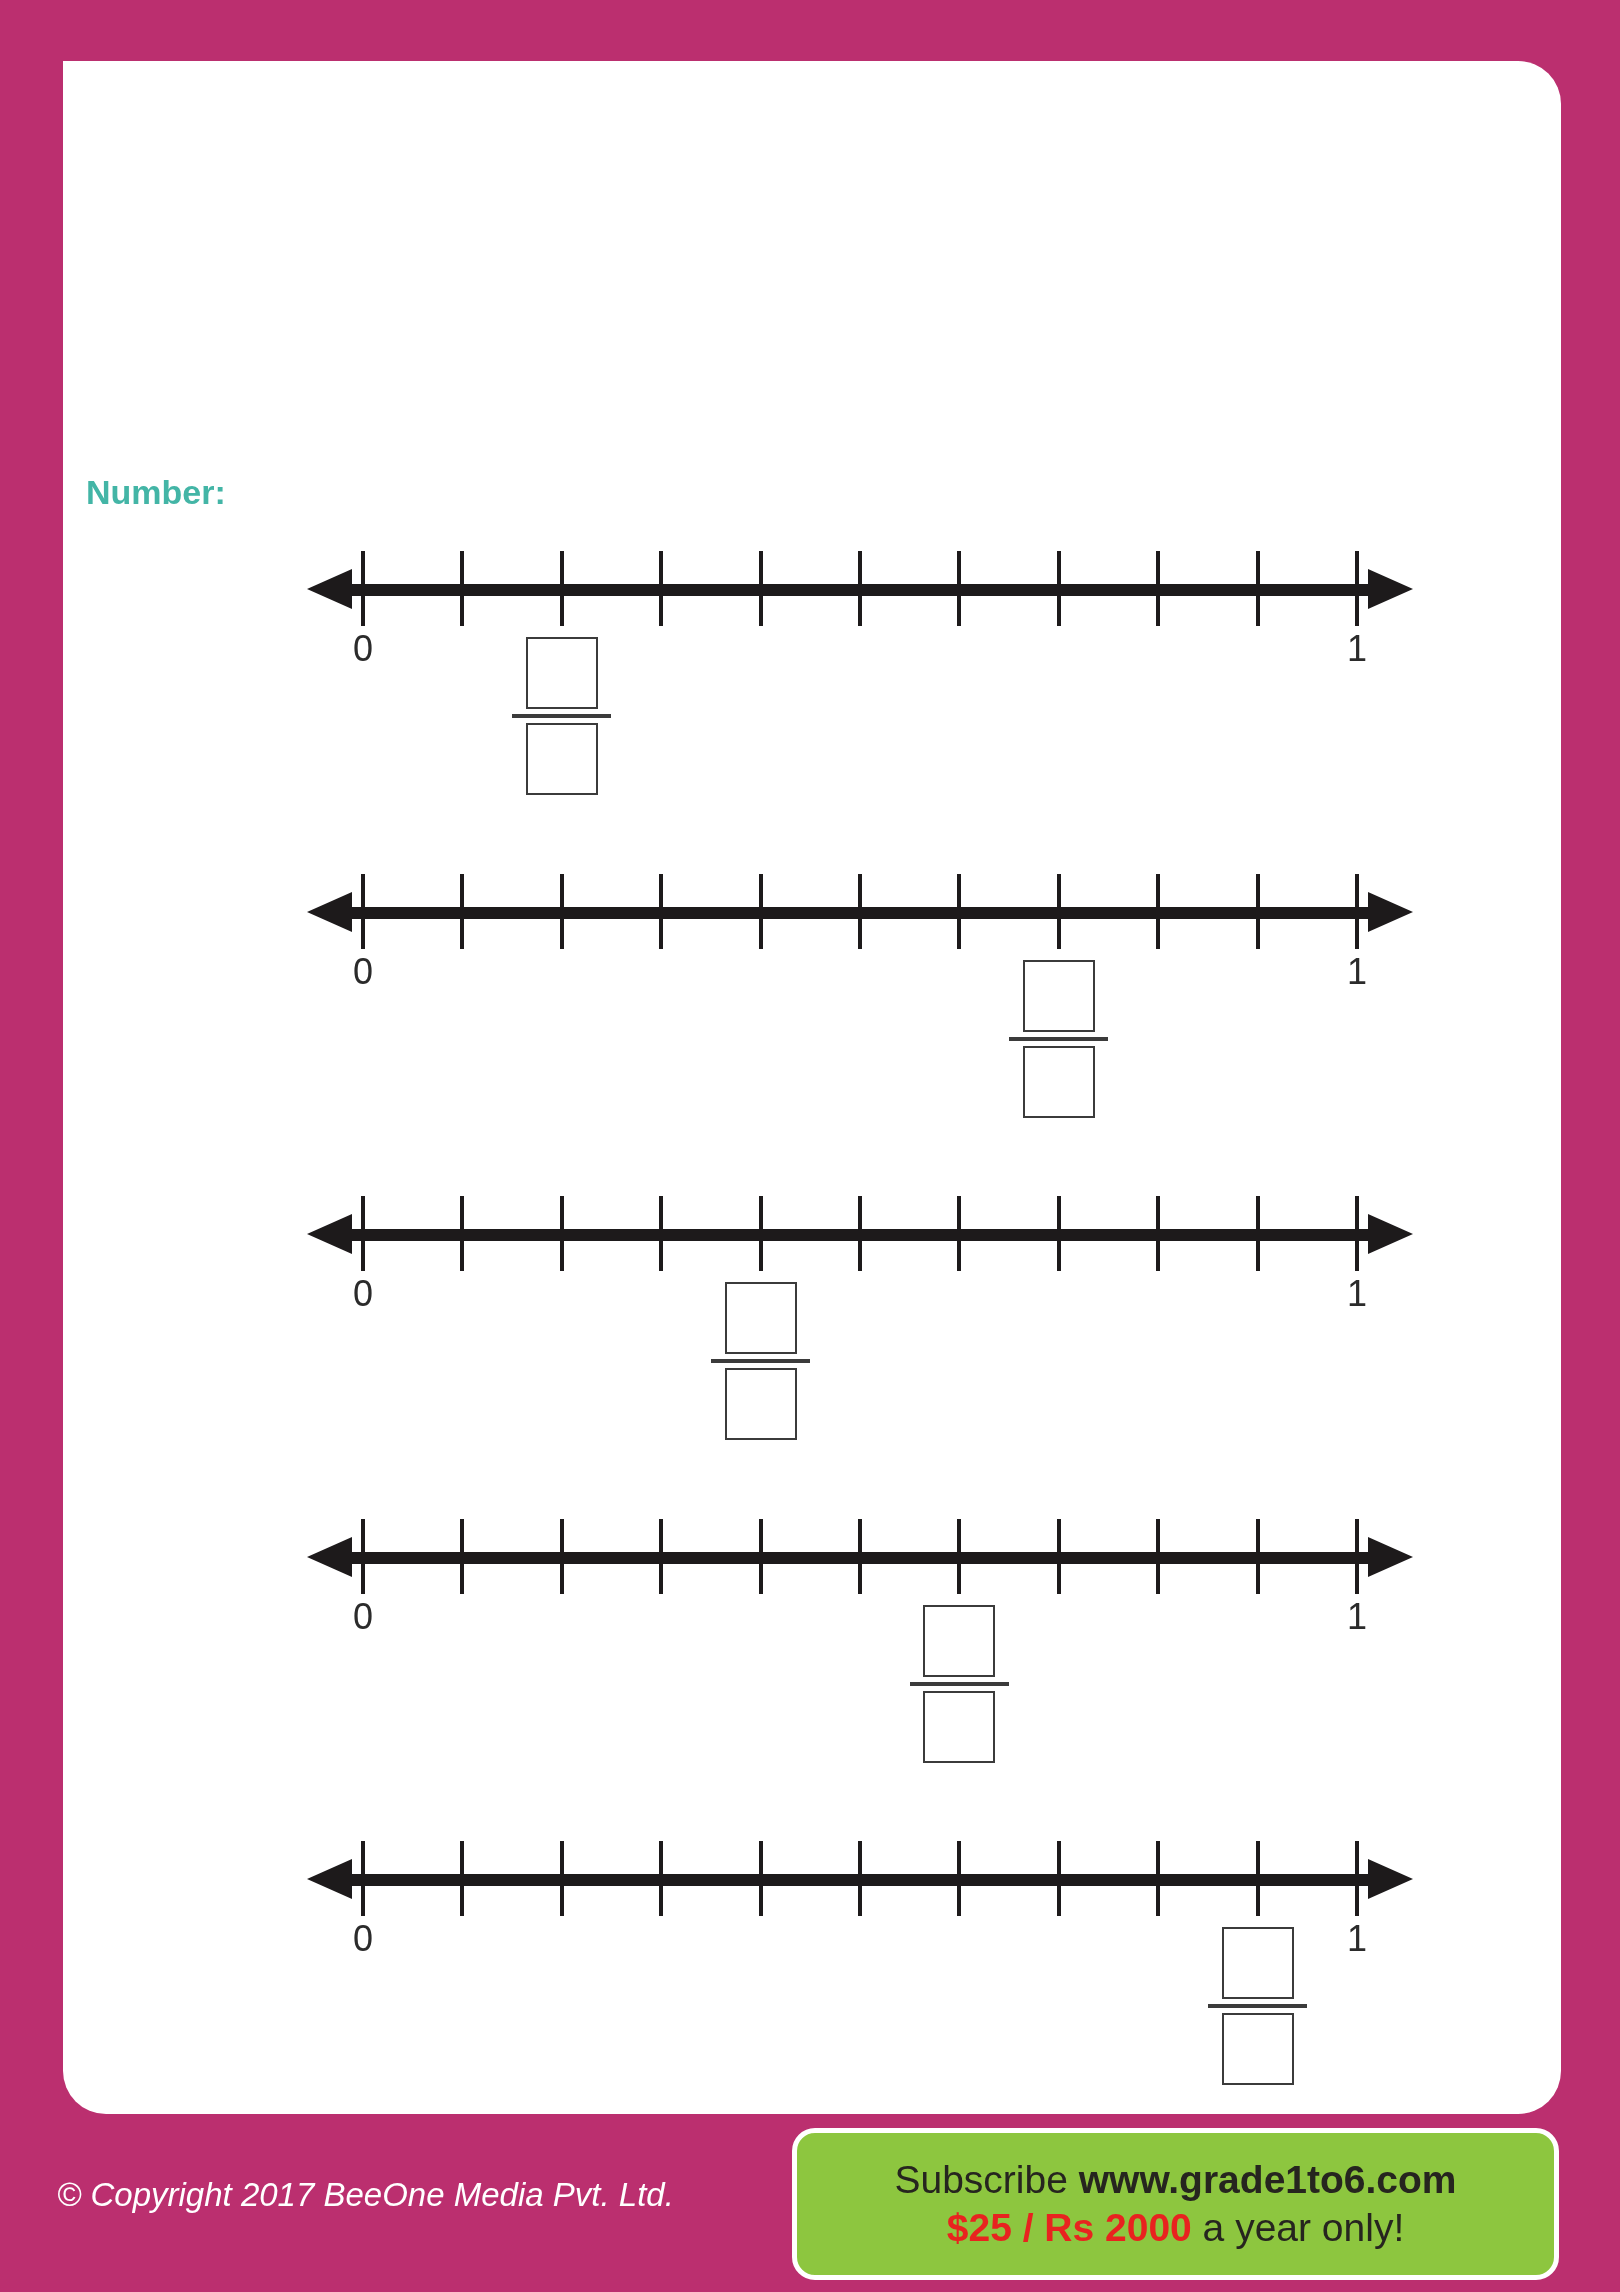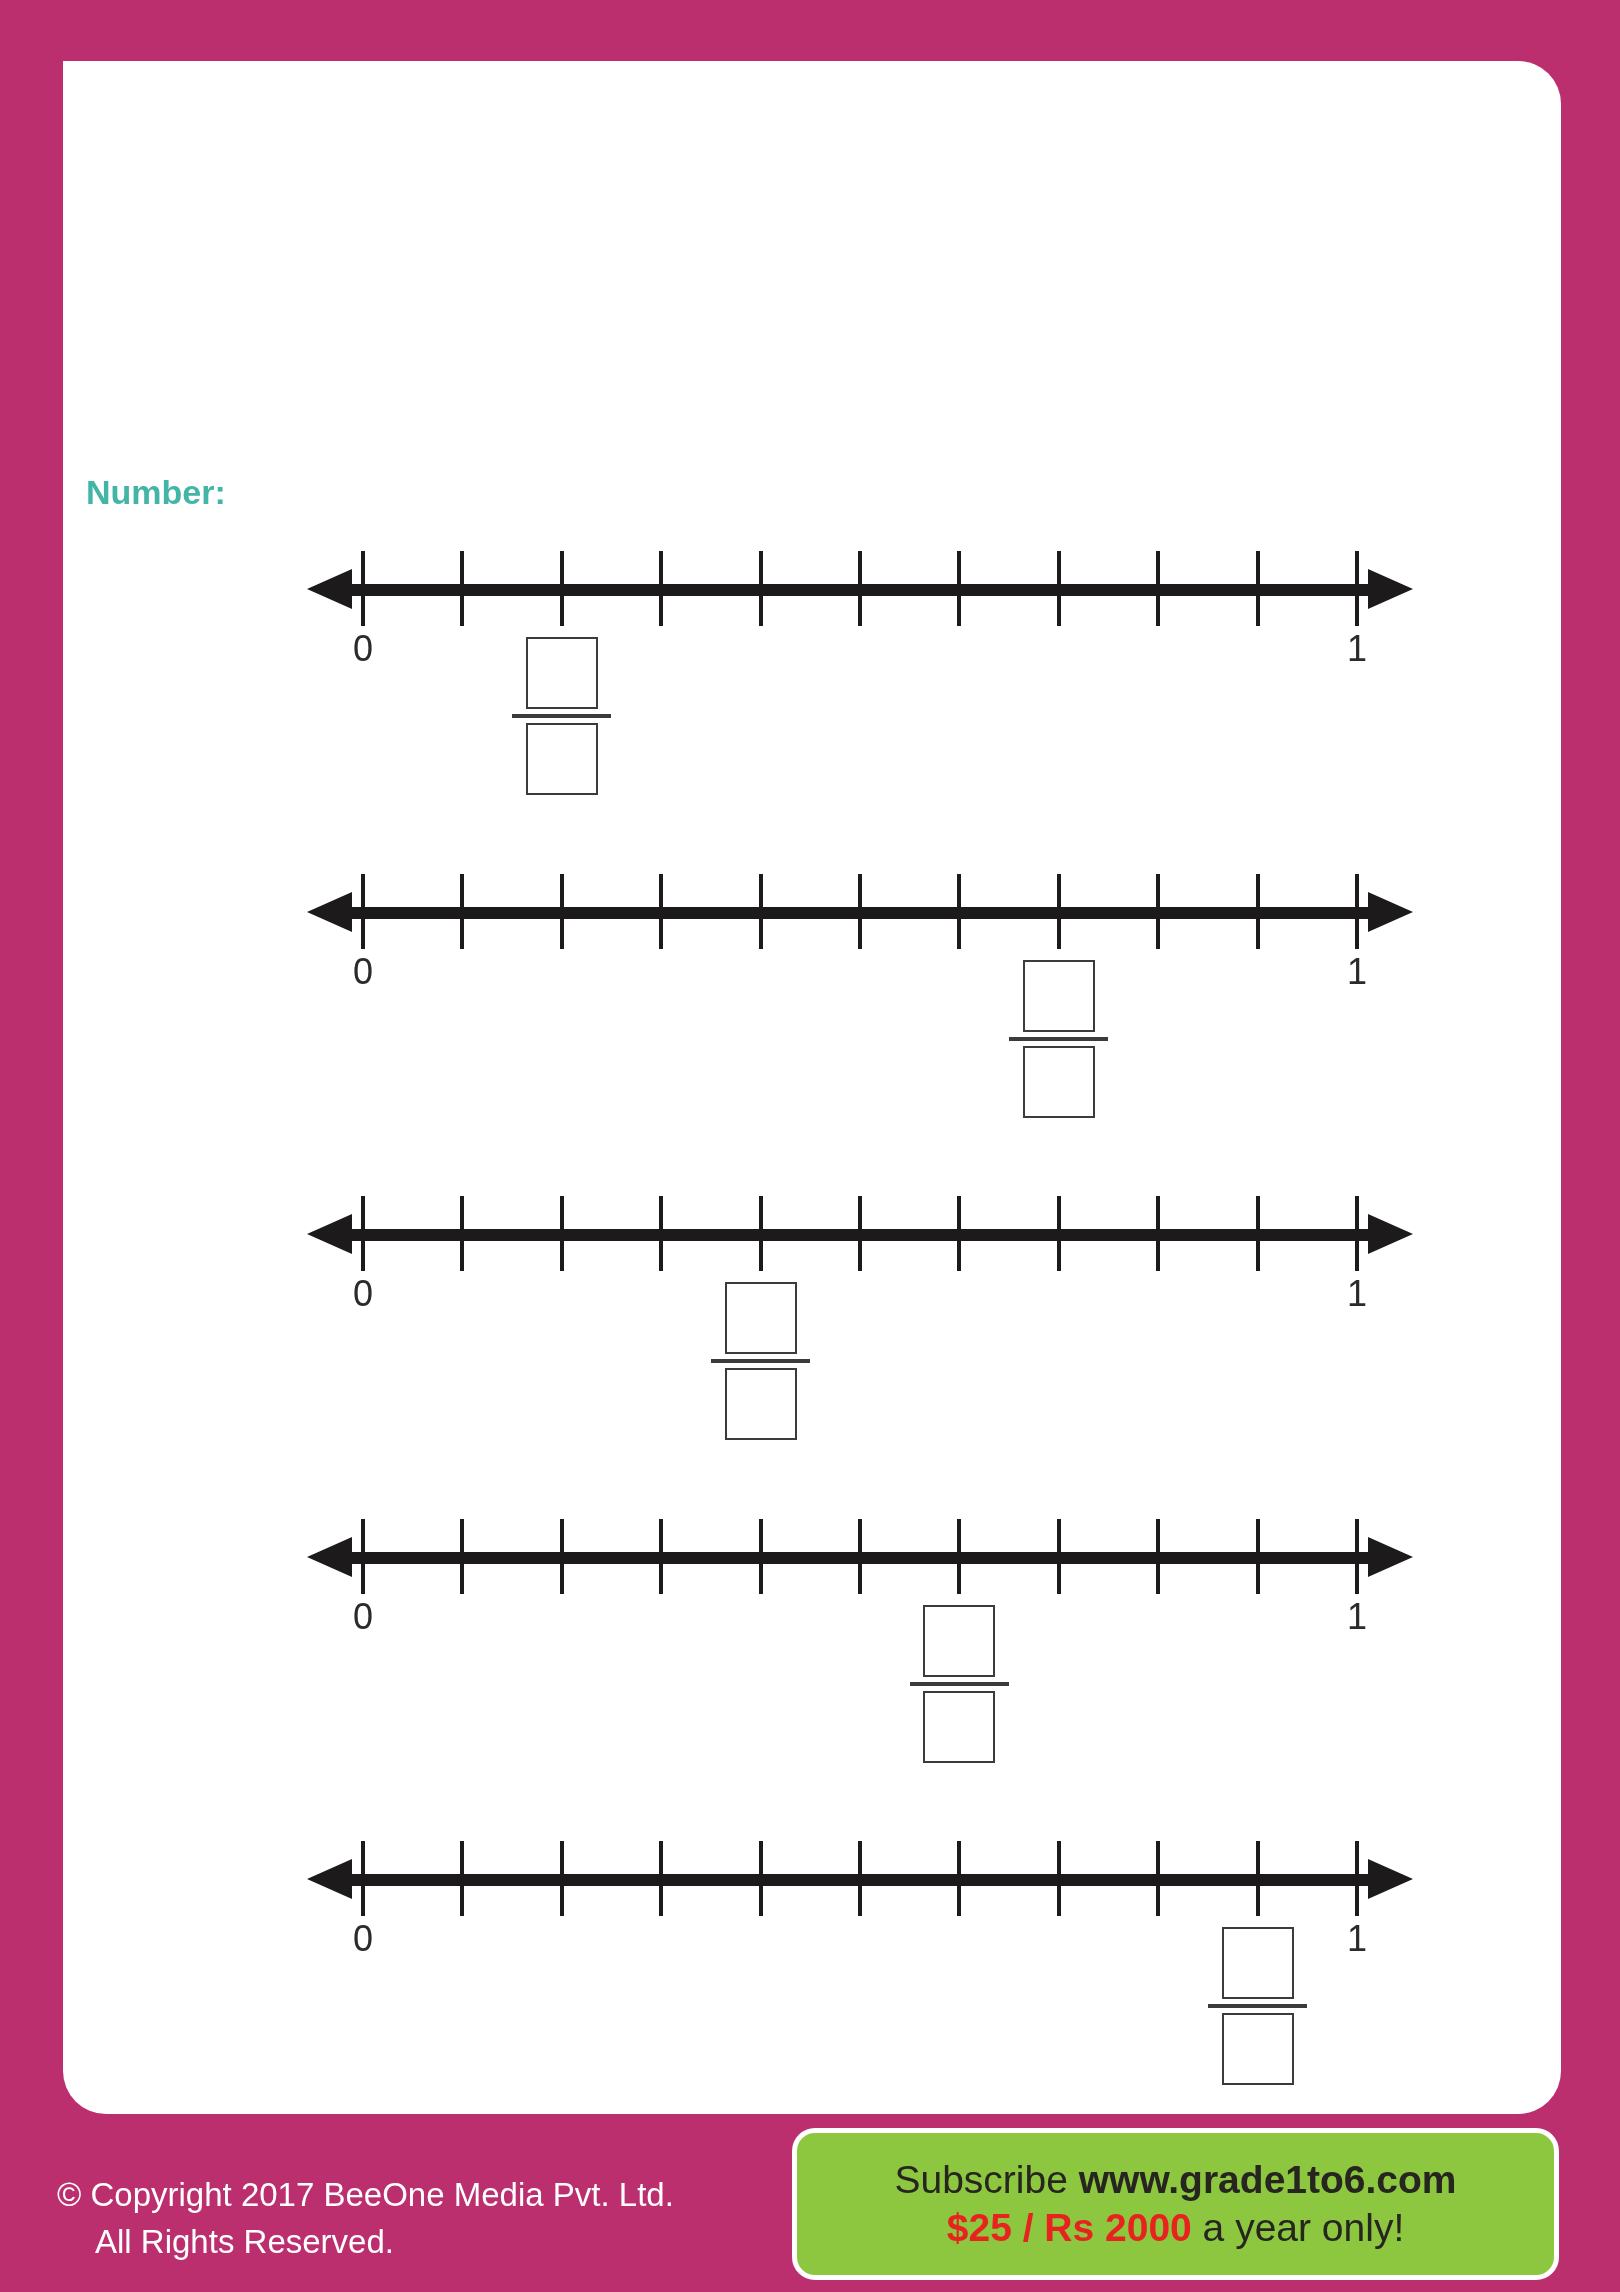--- a/index.html
+++ b/index.html
@@ -60,21 +60,21 @@
     color:#2b2b2b;font-size:36px;
   }
   .frac-box{
     position:absolute;width:72px;height:72px;background:#fff;
     border:2.7px solid #3b3b3b;
   }
   .frac-bar{position:absolute;width:99px;height:3.6px;background:#3b3b3b;}
   
   .copyright{
     position:absolute;left:57px;top:2171px;
-    color:#ffffff;font-size:33px;line-height:47px;
+    color:#ffffff;font-size:33px;line-height:47px;font-style:italic;
   }
   .copyright .line2{padding-left:38px;}
   .subscribe-box{
     position:absolute;left:792px;top:2128px;width:767px;height:152px;
     background:var(--green);
     border:5.4px solid #ffffff;border-radius:23px;
     display:flex;flex-direction:column;align-items:center;justify-content:center;
     color:#26251f;font-size:39px;line-height:48px;text-align:center;
   }
   .subscribe-box b{font-weight:bold;}
@@ -195,21 +195,20 @@
         <div class="nl-label" style="left: 327px;">0</div>
         <div class="nl-label" style="left: 1321px;">1</div>
         <div class="frac-box" style="left: 1222px; top: 100px;"></div>
         <div class="frac-bar" style="left: 1208px; top: 177px;"></div>
         <div class="frac-box" style="left: 1222px; top: 186px;"></div>
       </div>
     </div>
 
   <div class="copyright">
     <div class="line1">© Copyright 2017 BeeOne Media Pvt. Ltd.</div>
-    <div class="line2">All Rights Reserved.</div>
   </div>
 
   <div class="subscribe-box">
     <div>
       <span>Subscribe </span><b>www.grade1to6.com</b>
     </div>
     <div>
       <span class="price">$25 / Rs 2000</span><span> a year only!</span>
     </div>
   </div>

